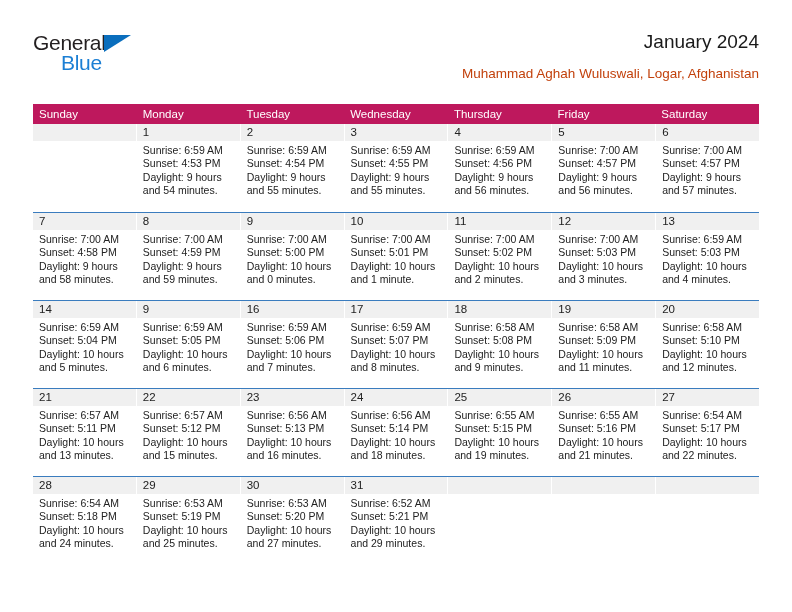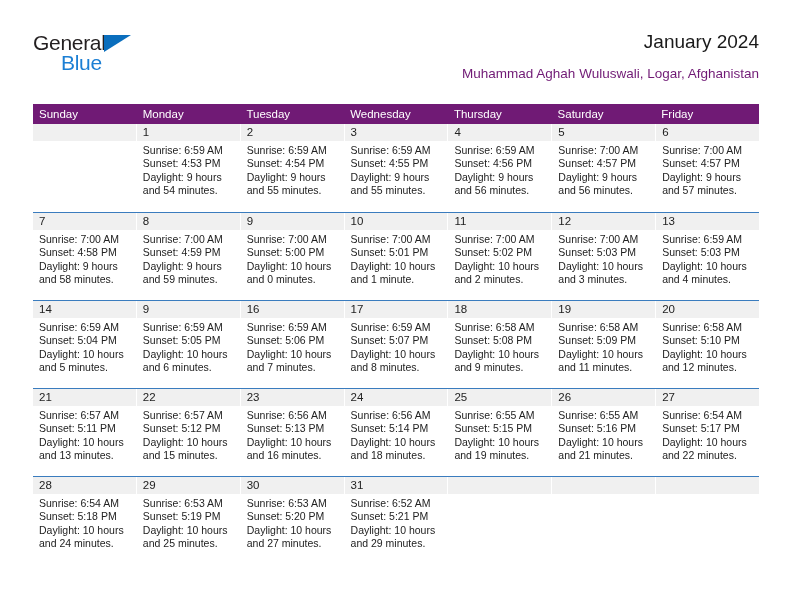--- a/index.html
+++ b/index.html
@@ -76,37 +76,37 @@
     color: #1a1a1a;
     text-align: right;
     line-height: 32px;
     white-space: nowrap;
   }
   .subtitle {
     position: absolute;
     right: 0;
     top: 39px;
     font-size: 13.5px;
-    color: #701a75;
+    color: #c2410c;
     text-align: right;
     line-height: 18px;
     white-space: nowrap;
   }
 
   
   .calendar {
     position: absolute;
     left: 33px;
     top: 104px;
     width: 726px;
   }
 
   .weekday-row {
     display: flex;
-    background: #701a75;
+    background: #be185d;
     height: 20px;
   }
   .weekday {
     flex: 1 1 0;
     min-width: 0;
     color: #ffffff;
     font-size: 11.5px;
     line-height: 20px;
     padding-left: 6px;
     box-sizing: border-box;
@@ -173,22 +173,22 @@
     <div class="subtitle">Muhammad Aghah Wuluswali, Logar, Afghanistan</div>
   </div>
 
   <div class="calendar">
     <div class="weekday-row" id="weekday-row">
         <div class="weekday">Sunday</div>
         <div class="weekday">Monday</div>
         <div class="weekday">Tuesday</div>
         <div class="weekday">Wednesday</div>
         <div class="weekday">Thursday</div>
+        <div class="weekday">Friday</div>
         <div class="weekday">Saturday</div>
-        <div class="weekday">Friday</div>
       </div>
     <div id="weeks-container">
         <div class="week first">
           <div class="cell empty">
             <div class="daynum"></div>
           </div>
           <div class="cell">
             <div class="daynum">1</div>
             <div class="info">
               <div>Sunrise: 6:59 AM</div>

